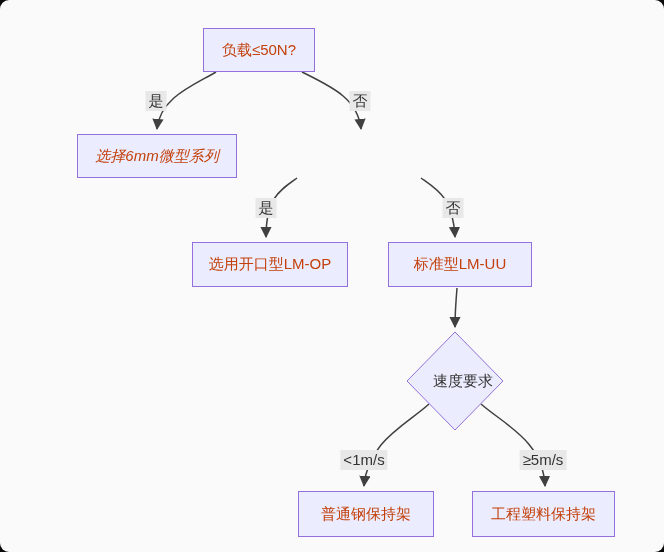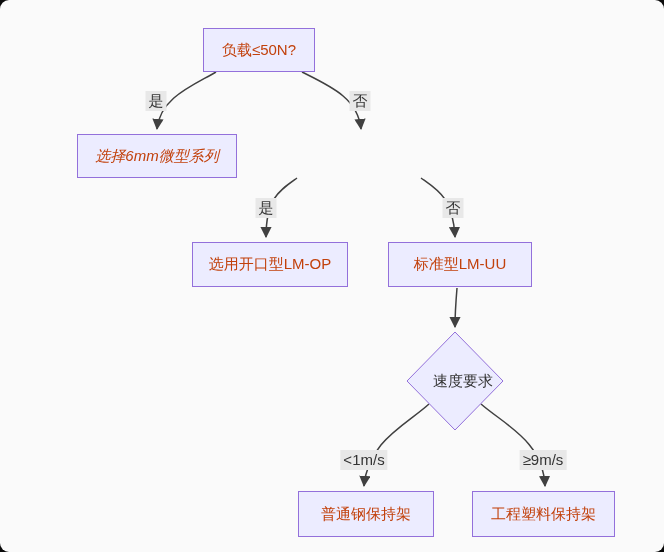--- a/index.html
+++ b/index.html
@@ -84,15 +84,15 @@
   <div class="edge-label" style="left:156px; top:101px;">是</div>
 
   <div class="edge-label" style="left:360px; top:101px;">否</div>
 
   <div class="edge-label" style="left:266px; top:208px;">是</div>
 
   <div class="edge-label" style="left:453px; top:208px;">否</div>
 
   <div class="edge-label" style="left:364px; top:460px;text-align:center;">&lt;1m/s</div>
 
-  <div class="edge-label" style="left:543px; top:460px;">≥9m/s</div>
+  <div class="edge-label" style="left:543px; top:460px;">≥5m/s</div>
 
 </div>
 
 </body></html>

